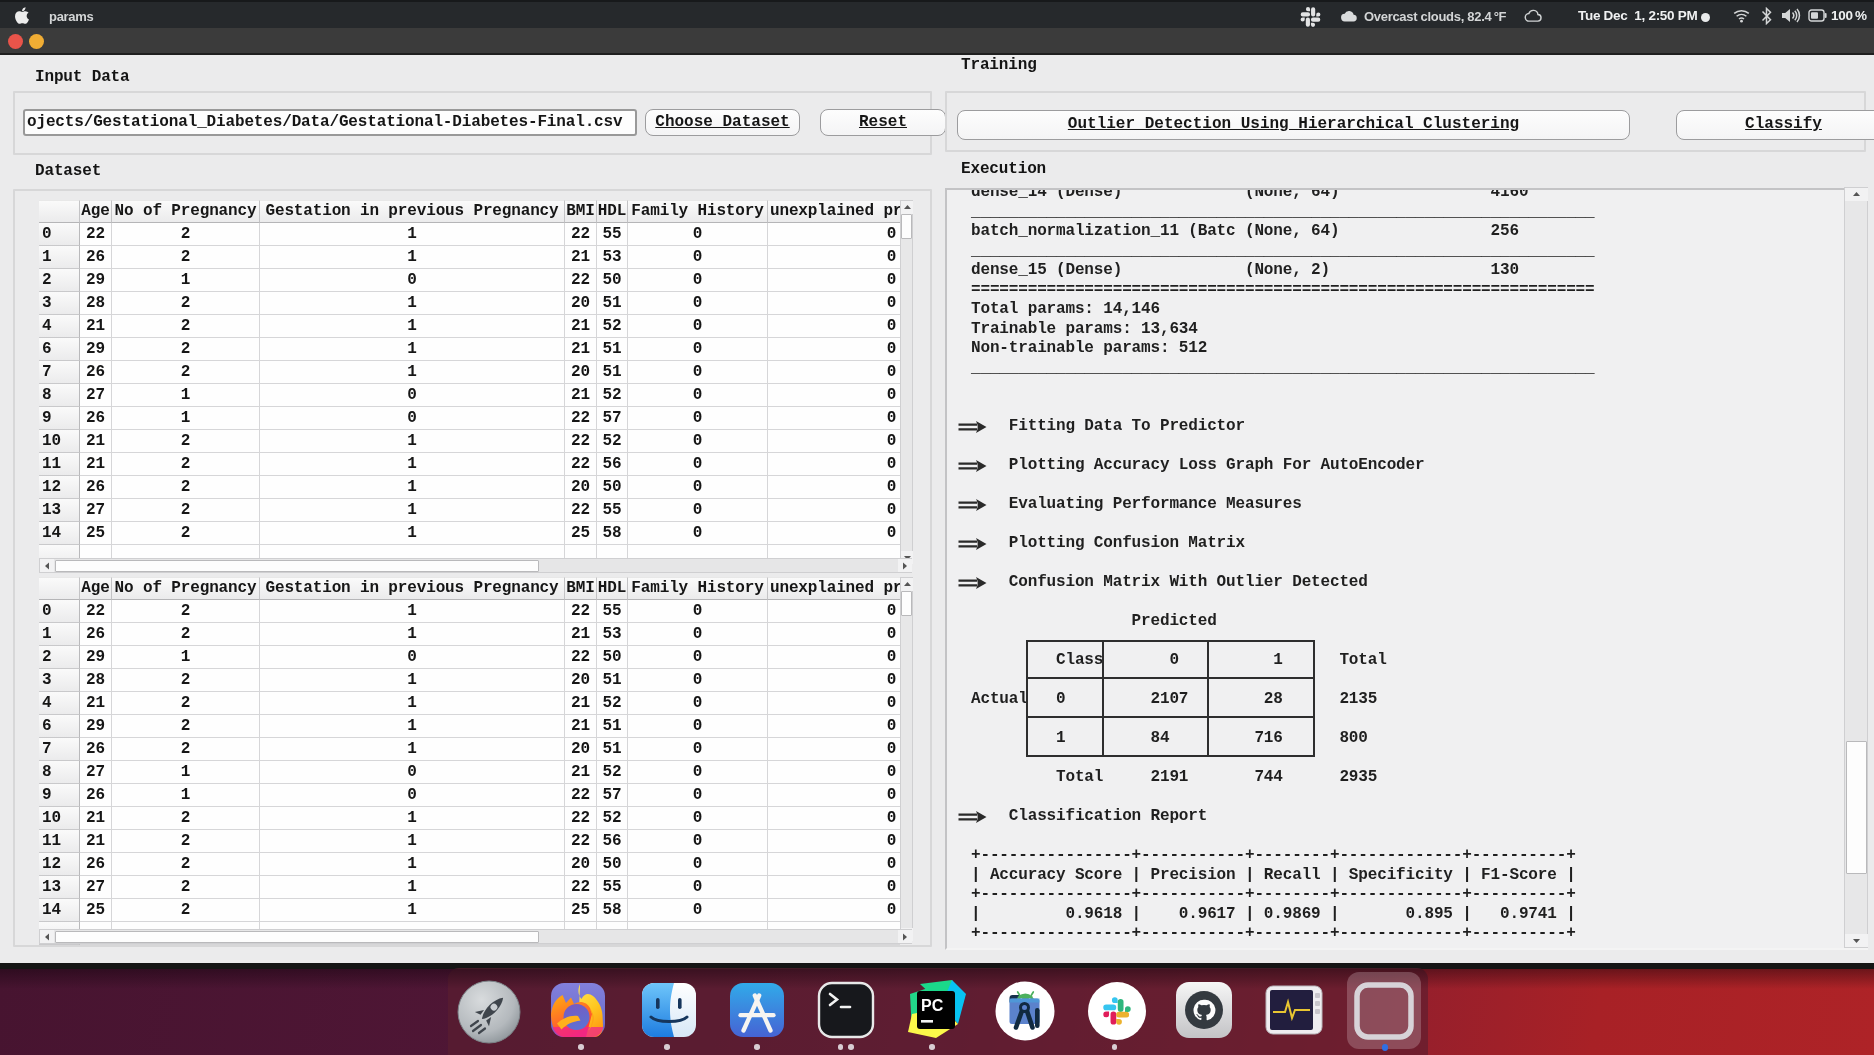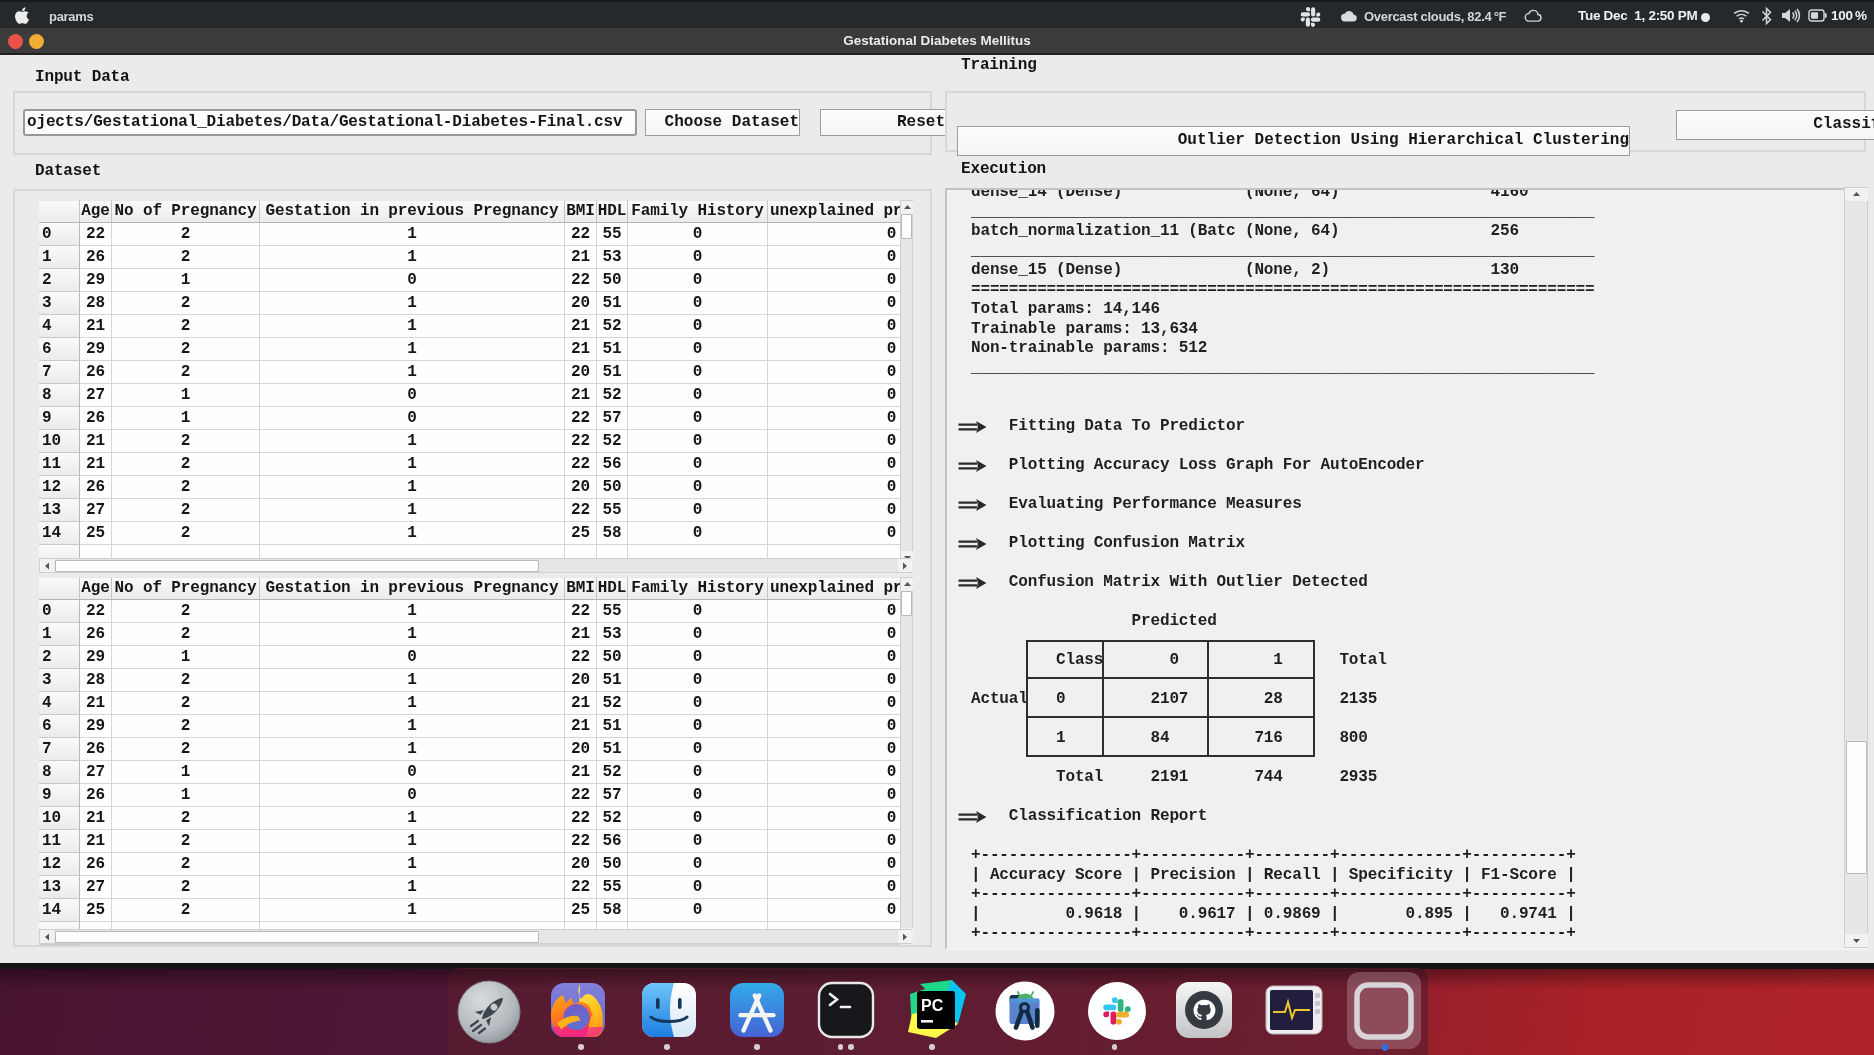--- a/index.html
+++ b/index.html
@@ -4,21 +4,21 @@
 *{margin:0;padding:0;box-sizing:border-box;}
 body{width:1874px;height:1055px;position:relative;overflow:hidden;background:#ebebec;font-family:"Liberation Mono",monospace;}
 .abs{position:absolute;}
 #menubar{position:absolute;left:0;top:0;width:100%;height:28px;background:#26292c;border-top:2px solid #17191b;}
 .mtxt{position:absolute;font-family:"Liberation Sans",sans-serif;font-weight:bold;color:#d3d5d6;letter-spacing:-0.3px;}
 #titlebar{position:absolute;left:0;top:28px;width:100%;height:27px;background:#3b3b3b;border-bottom:2px solid #1f1f1f;}
 #content{position:absolute;left:0;top:55px;width:100%;height:908px;background:#ebebec;}
 .lbl{position:absolute;font:bold 16px "Liberation Mono",monospace;color:#141414;letter-spacing:-0.15px;margin-left:20px;}
 .frame{position:absolute;border:2px solid #d7d7d8;border-radius:1px;}
 .entry{position:absolute;background:#fdfdfd;border:2px solid #999;border-radius:3px;font:bold 16px "Liberation Mono",monospace;letter-spacing:-0.15px;color:#161616;line-height:23px;padding-left:2px;white-space:pre;overflow:hidden;}
-.btn{position:absolute;background:linear-gradient(#fdfdfd,#f4f4f5);border:1.5px solid #9c9c9e;border-radius:0;font:bold 16px "Liberation Mono",monospace;color:#161616;text-align:right;}
+.btn{position:absolute;background:linear-gradient(#fdfdfd,#f4f4f5);border:1.5px solid #9c9c9e;border-radius:8px;font:bold 16px "Liberation Mono",monospace;color:#161616;text-align:center;text-decoration:underline;}
 .tclip{position:absolute;width:861px;overflow:hidden;background:#fff;}
 .dt{border-collapse:separate;border-spacing:0;table-layout:fixed;width:977px;font:bold 16px "Liberation Mono",monospace;letter-spacing:-0.15px;color:#161616;}
 .dt td{overflow:hidden;white-space:pre;}
 .hr td{height:22.5px;}
 .dr td{height:23.07px;}
 .hc{background:linear-gradient(#fafafa,#ebebec);border-right:1px solid #c3c3c5;border-bottom:1px solid #b5b5b7;border-top:1px solid #e8e8e8;text-align:center;}
 .ic{background:linear-gradient(#fafafa,#ebebec);border-right:1px solid #b9b9bb;border-bottom:1px solid #c9c9cb;padding-left:3px;}
 .dc{background:#fefefe;border-right:1px solid #d6d6d8;border-bottom:1px solid #d6d6d8;text-align:center;}
 .vsb{position:absolute;width:13px;background:#e7e7e8;border:1px solid #cfcfd1;}
 .vthumb{position:absolute;left:0.5px;width:11px;background:#fdfdfd;border:1px solid #b9b9bb;border-radius:1px;}
@@ -79,21 +79,20 @@
     <svg class="abs" style="left:1808px;top:7px" width="19" height="13" viewBox="0 0 19 13">
       <rect x="1" y="1" width="15" height="11" rx="2.5" fill="none" stroke="#d4d6d7" stroke-width="1.4"></rect>
       <rect x="3" y="3.2" width="7" height="6.6" rx="1" fill="#d4d6d7"></rect>
       <rect x="16.6" y="4" width="2" height="5" rx="1" fill="#d4d6d7"></rect>
     </svg>
 <div class="mtxt" style="left:1831px;top:6px;font-size:13.5px;color:#eef0f1;">100 %</div>
 </div>
 <div id="titlebar">
 <div class="abs" style="left:7.5px;top:5.5px;width:15px;height:15px;border-radius:50%;background:#e9544a;"></div>
 <div class="abs" style="left:29px;top:5.5px;width:15px;height:15px;border-radius:50%;background:#f0ad34;"></div>
-<div style="position:absolute;left:0;width:100%;top:5px;text-align:center;font:bold 13.5px 'Liberation Sans',sans-serif;color:#ebebeb;">Gestational Diabetes Mellitus</div>
 </div>
 <div id="content"></div>
 <div class="lbl" style="left:15px;top:68px;">Input Data</div>
 <div class="frame" style="left:13px;top:91px;width:919px;height:64px;"></div>
 <div class="entry" style="left:23px;top:109px;width:614px;height:27px;">ojects/Gestational_Diabetes/Data/Gestational-Diabetes-Final.csv</div>
 <div class="btn" style="left:645px;top:109px;width:155px;height:27px;line-height:24px;">Choose Dataset</div>
 <div class="btn" style="left:820px;top:109px;width:126px;height:27px;line-height:24px;">Reset</div>
 <div class="lbl" style="left:15px;top:162px;">Dataset</div>
 <div class="frame" style="left:13px;top:189px;width:919px;height:758px;"></div>
 <div class="tclip" style="left:39px;top:200px;">
@@ -479,21 +478,21 @@
 <div class="sbtnh" style="left:0"><svg width="14" height="14">
         <path d="M9 3.5 L5 7 L9 10.5 Z" fill="#555"></path>
       </svg></div>
 <div class="hthumb" style="left:15px;width:484px;"></div>
 <div class="sbtnh" style="left:858px"><svg width="14" height="14">
         <path d="M5 3.5 L9 7 L5 10.5 Z" fill="#555"></path>
       </svg></div>
 </div>
 <div class="lbl" style="left:941px;top:56px;">Training</div>
 <div class="frame" style="left:945px;top:91px;width:921px;height:61px;"></div>
-<div class="btn" style="left:957px;top:110px;width:673px;height:30px;line-height:27px;margin-top:16px;">Outlier Detection Using Hierarchical Clustering</div>
+<div class="btn" style="left:957px;top:110px;width:673px;height:30px;line-height:27px;">Outlier Detection Using Hierarchical Clustering</div>
 <div class="btn" style="left:1640px;top:110px;width:215px;height:30px;line-height:27px;margin-left:36px;">Classify</div>
 <div class="lbl" style="left:941px;top:160px;text-align:center;">Execution</div>
 <div class="exec">
     <pre>dense_14 (Dense)             (None, 64)                4160
 __________________________________________________________________
 batch_normalization_11 (Batc (None, 64)                256
 __________________________________________________________________
 dense_15 (Dense)             (None, 2)                 130
 ==================================================================
 Total params: 14,146

